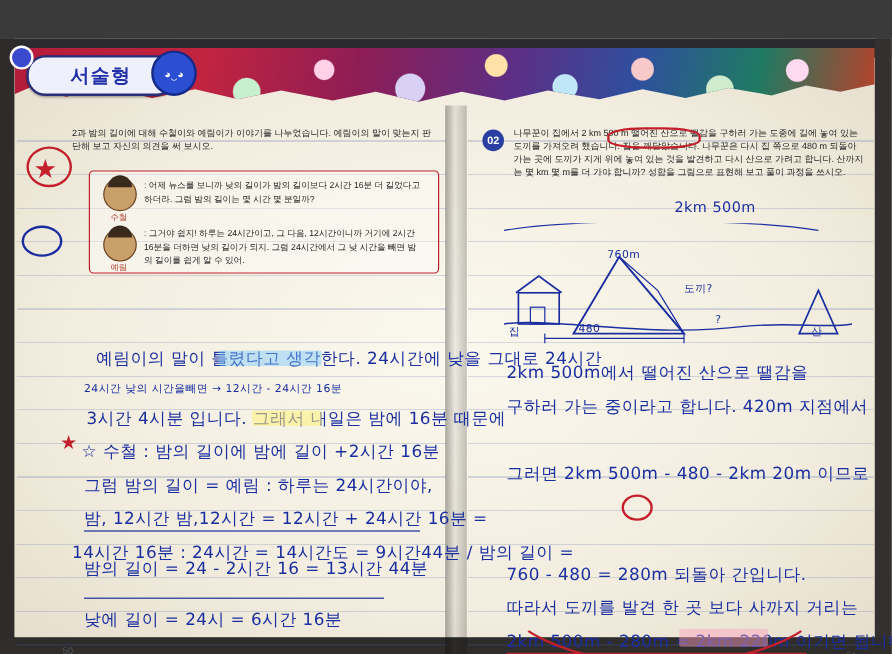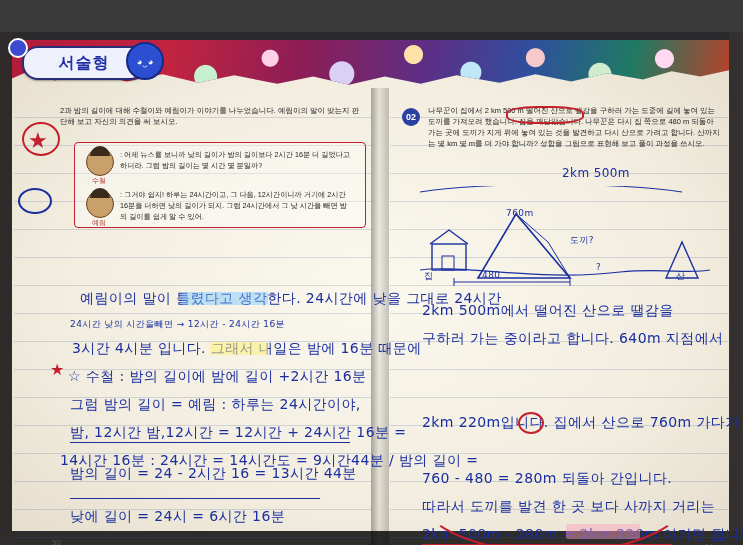--- a/index.html
+++ b/index.html
@@ -242,22 +242,22 @@
       <div class="hw hw-sm" style="position:absolute;left:86px;top:22px;">760m</div>
       <div class="hw hw-sm" style="position:absolute;left:150px;top:48px;text-align:right;">도끼?</div>
       <div class="hw hw-sm" style="position:absolute;left:62px;top:84px;">480</div>
       <div class="hw hw-sm" style="position:absolute;left:176px;top:76px;">?</div>
     </div>
     <div class="hw" style="position:absolute;left:172px;top:76px;">2km 500m</div>
 
     <div class="circle-mark" style="left:116px;top:16px;width:74px;height:14px;border-radius:40%;"></div>
 
     <div class="hw hw-lg" style="position:absolute;left:32px;top:212px;">2km 500m에서 떨어진 산으로 땔감을</div>
-    <div class="hw hw-lg" style="position:absolute;left:32px;top:240px;">구하러 가는 중이라고 합니다. 640m 지점에서</div>
-    <div class="hw hw-lg" style="position:absolute;left:32px;top:324px;">2km 220m입니다. 집에서 산으로 760m 가다가</div>
+    <div class="hw hw-lg" style="position:absolute;left:32px;top:240px;">구하러 가는 중이라고 합니다. 420m 지점에서</div>
+    <div class="hw hw-lg" style="position:absolute;left:32px;top:296px;">그러면 2km 500m - 480 - 2km 20m 이므로</div>
     <div class="circle-mark" style="left:128px;top:322px;width:22px;height:18px;"></div>
     <div class="hw hw-lg" style="position:absolute;left:32px;top:380px;">760 - 480 = 280m 되돌아 간입니다.</div>
     <div class="hw hw-lg" style="position:absolute;left:32px;top:408px;">따라서 도끼를 발견 한 곳 보다 사까지 거리는</div>
     <div class="hw hw-lg" style="position:absolute;left:32px;top:436px;">2km 500m - 280m = 2km 220m 이기면  됩니다.</div>
 
     <div class="underline-red" style="left:32px;top:454px;width:250px;"></div>
     <div class="hl" style="left:176px;top:434px;width:74px;height:15px;background:rgba(255,160,190,.45);"></div>
 
     <div class="big-red-arc" style="left:22px;top:330px;width:280px;height:130px;border-left-color:transparent;border-right-color:transparent;"></div>
 

